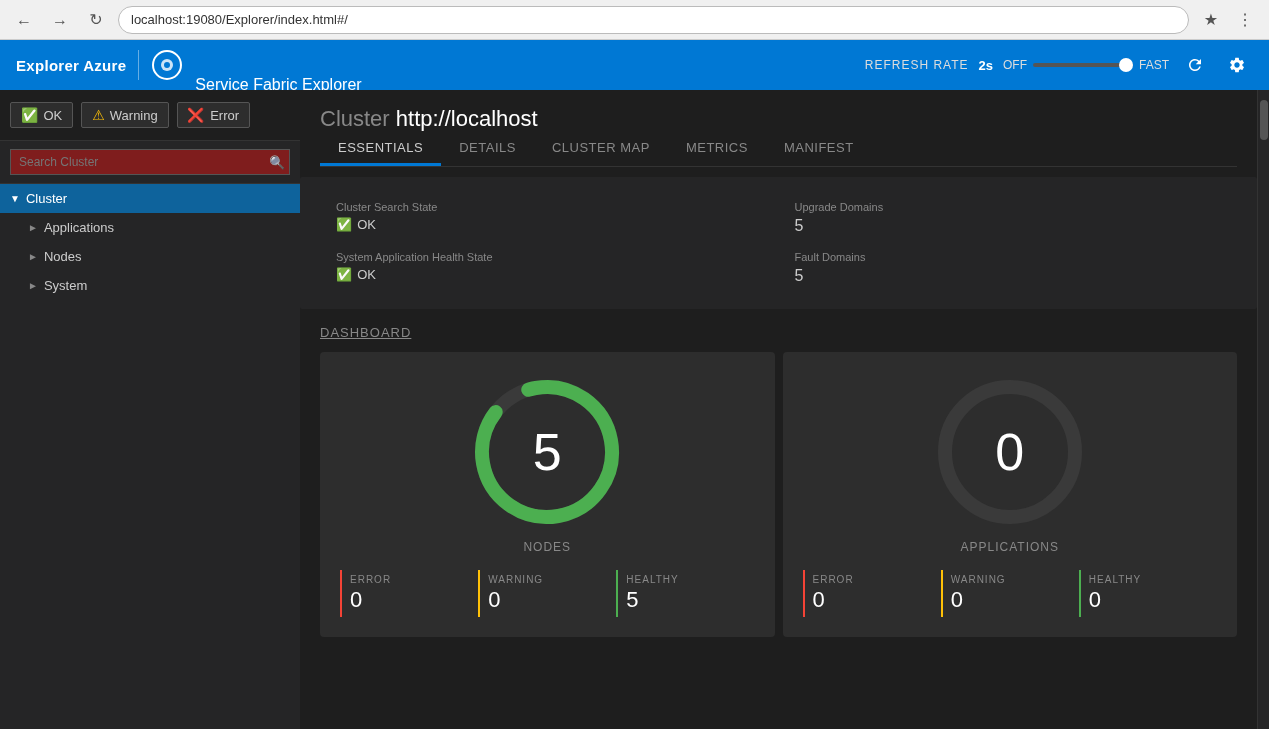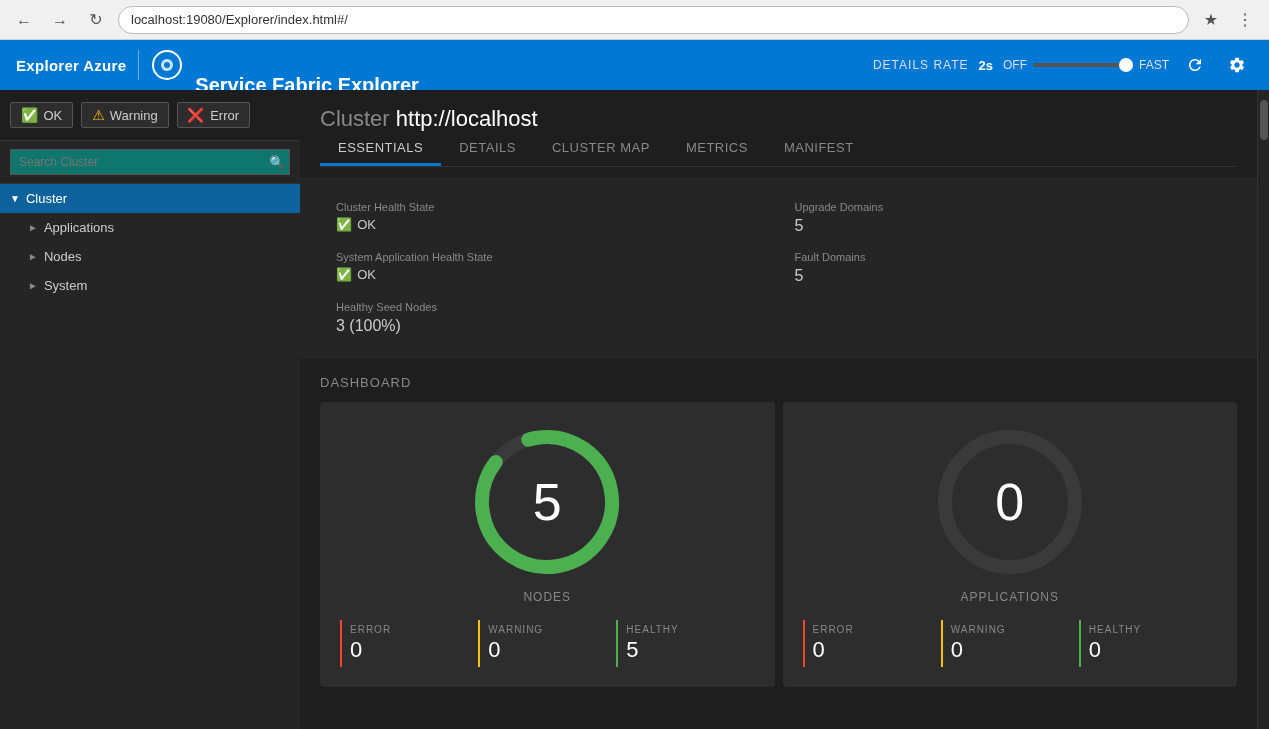--- a/index.html
+++ b/index.html
@@ -74,22 +74,22 @@
       width: 1px;
       height: 30px;
       background: rgba(255,255,255,0.4);
     }
     .sf-icon {
       width: 32px;
       height: 32px;
     }
     .app-title {
       color: white;
-      font-size: 20px;
-      font-weight: 700;
+      font-size: 16px;
+      font-weight: 400;
       margin-top: 40px;
     }
     .header-spacer { flex: 1; }
     .header-controls {
       display: flex;
       align-items: center;
       gap: 10px;
       color: white;
       font-size: 12px;
     }
@@ -173,21 +173,21 @@
       padding: 8px 10px;
       border-bottom: 1px solid #333;
     }
     .search-input-wrap {
       position: relative;
       display: flex;
       align-items: center;
     }
     .search-input {
       width: 100%;
-      background: #0f766e;
+      background: #7f1d1d;
       border: 1px solid #555;
       color: #ccc;
       padding: 5px 28px 5px 8px;
       font-size: 12px;
       outline: none;
     }
     .search-icon-btn {
       position: absolute;
       right: 4px;
       background: none;
@@ -299,20 +299,21 @@
 
     
     .dashboard-section {
       padding: 16px 20px;
     }
     .dashboard-title {
       color: #888;
       font-size: 13px;
       letter-spacing: 1px;
       margin-bottom: 12px;
+      text-decoration: underline;
     }
     .dashboard-cards {
       display: flex;
       gap: 8px;
     }
     .dashboard-card {
       background: #2d2d2d;
       border-radius: 4px;
       flex: 1;
       padding: 20px;
@@ -419,21 +420,21 @@
   <span class="azure-logo">Explorer Azure</span>
   <div class="divider-v"></div>
   <svg class="sf-icon" viewBox="0 0 32 32">
     <circle cx="16" cy="16" r="14" fill="none" stroke="white" stroke-width="2"></circle>
     <circle cx="16" cy="16" r="6" fill="white" opacity="0.8"></circle>
     <circle cx="16" cy="16" r="3" fill="#0078d4"></circle>
   </svg>
   <span class="app-title">Service Fabric Explorer</span>
   <div class="header-spacer"></div>
   <div class="header-controls">
-    <span class="refresh-label">DETAILS RATE</span>
+    <span class="refresh-label">REFRESH RATE</span>
     <span class="refresh-value">2s</span>
     <div class="slider-container">
       <span>OFF</span>
       <div class="slider-track">
         <div class="slider-thumb"></div>
       </div>
       <span>FAST</span>
     </div>
     <button class="header-icon-btn">
       <svg width="18" height="18" viewBox="0 0 24 24" fill="white">
@@ -503,45 +504,41 @@
         <div class="tab">CLUSTER MAP</div>
         <div class="tab">METRICS</div>
         <div class="tab">MANIFEST</div>
       </div>
     </div>
 
     <div class="content-body">
 
       <div class="essentials-grid">
         <div class="essentials-item">
-          <div class="essentials-label">Cluster Health State</div>
+          <div class="essentials-label">Cluster Search State</div>
           <div class="essentials-value">
             <span class="health-ok">✅</span>
             <span>OK</span>
           </div>
         </div>
         <div class="essentials-item">
           <div class="essentials-label">Upgrade Domains</div>
           <div class="essentials-value large">5</div>
         </div>
         <div class="essentials-item">
           <div class="essentials-label">System Application Health State</div>
           <div class="essentials-value">
             <span class="health-ok">✅</span>
             <span>OK</span>
           </div>
         </div>
         <div class="essentials-item">
           <div class="essentials-label">Fault Domains</div>
           <div class="essentials-value large">5</div>
         </div>
-        <div class="essentials-item">
-          <div class="essentials-label">Healthy Seed Nodes</div>
-          <div class="essentials-value large">3 (100%)</div>
-        </div>
       </div>
 
       <div class="dashboard-section">
         <div class="dashboard-title">DASHBOARD</div>
         <div class="dashboard-cards">
 
           <div class="dashboard-card">
             <div class="donut-container">
               <svg class="donut-svg" viewBox="0 0 160 160">
 

